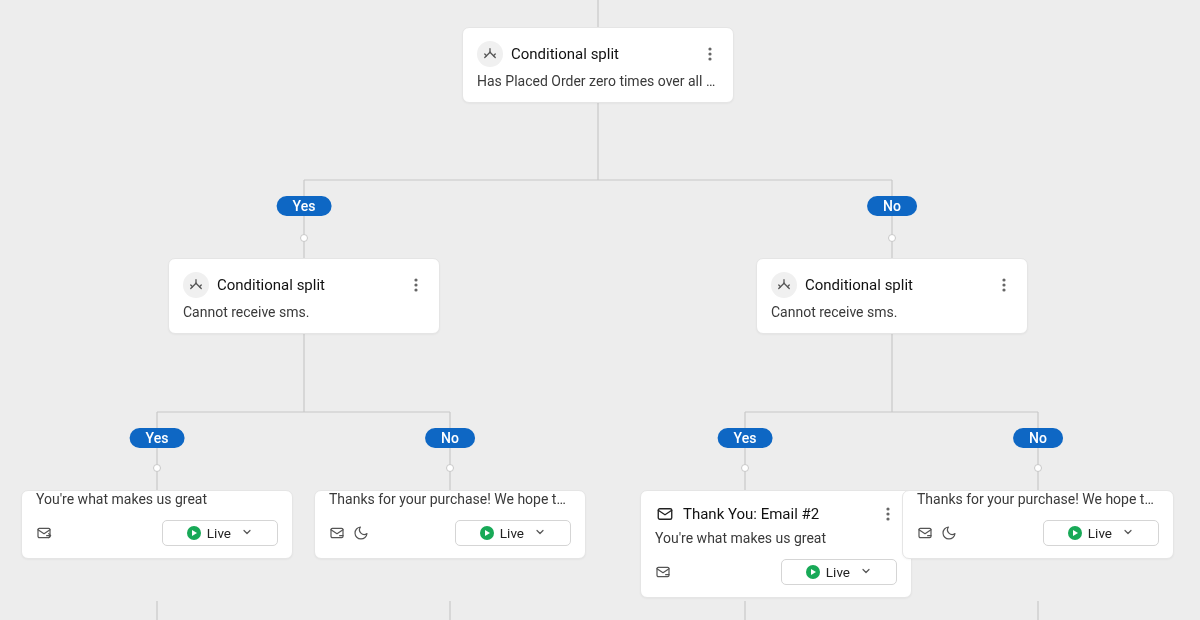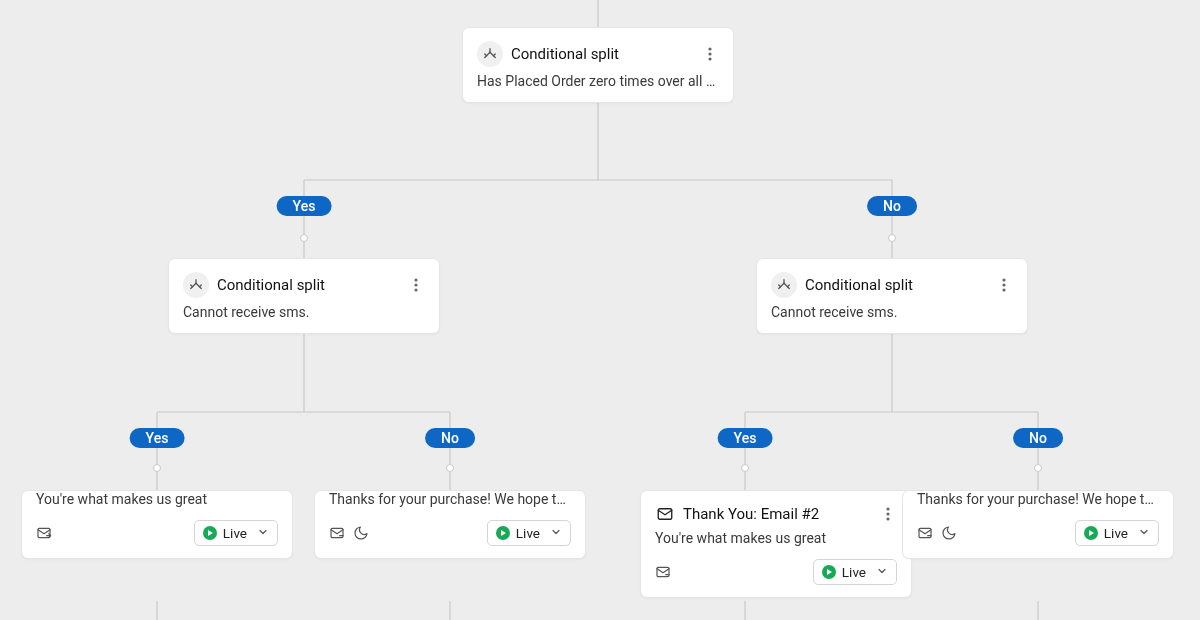--- a/index.html
+++ b/index.html
@@ -9,21 +9,21 @@
 
   .node { position:absolute; background:#fff; border:1px solid #e5e5e5; border-radius:7px; box-shadow:0 1px 2px rgba(0,0,0,0.04); }
   .node .head { display:flex; align-items:center; gap:8px; padding:13px 14px 6px; }
   .node .head .iconbox { width:26px; height:26px; border-radius:50%; background:#f0f0f0; display:flex; align-items:center; justify-content:center; flex:none; }
   .node .head .iconbox.flat { background:transparent; width:20px; height:20px; }
   .node .title { font-weight:400; font-size:15px; color:#111; }
   .node .menu { margin-left:auto; width:18px; height:18px; display:flex; align-items:center; justify-content:center; cursor:pointer; color:#555; border-radius:4px; }
   .node .body { padding:0 14px 13px; font-size:14px; color:#3a3a3a; white-space:nowrap; overflow:hidden; text-overflow:ellipsis; }
   .node .footer { display:flex; align-items:center; padding:0 14px 12px; gap:8px; }
   .node .footer .spacer { flex:1; }
-  .status { display:flex; align-items:center; gap:6px; border:1px solid #d5d5d5; border-radius:5px; padding:4px 8px; font-size:13.5px; color:#222; background:#fff; cursor:pointer; }
+  .status { display:flex; align-items:center; gap:6px; border:1px solid #d5d5d5; border-radius:5px; padding:4px 24px; font-size:13.5px; color:#222; background:#fff; cursor:pointer; }
   .status .dot { width:14px; height:14px; border-radius:50%; background:#18a957; display:flex; align-items:center; justify-content:center; }
   .status .dot::after { content:""; display:block; width:0; height:0; border-left:5px solid #fff; border-top:3px solid transparent; border-bottom:3px solid transparent; margin-left:1px; }
   .status .chev { margin-left:4px; }
 
   .pill { position:absolute; background:#0e67c4; color:#fff; font-size:14px; font-weight:500; padding:2px 16px; border-radius:999px; transform:translate(-50%, -50%); }
 
   .dotmark { position:absolute; width:8px; height:8px; border-radius:50%; background:#fff; border:1px solid #c8c8c8; transform:translate(-50%,-50%); }
 
   .ficon { color:#444; display:inline-flex; }
 </style>

